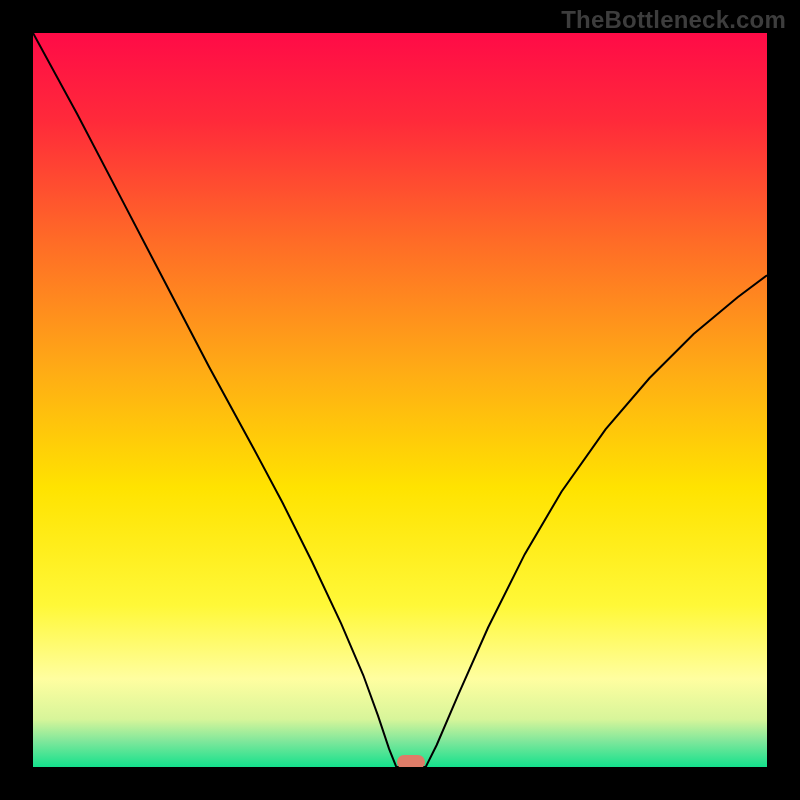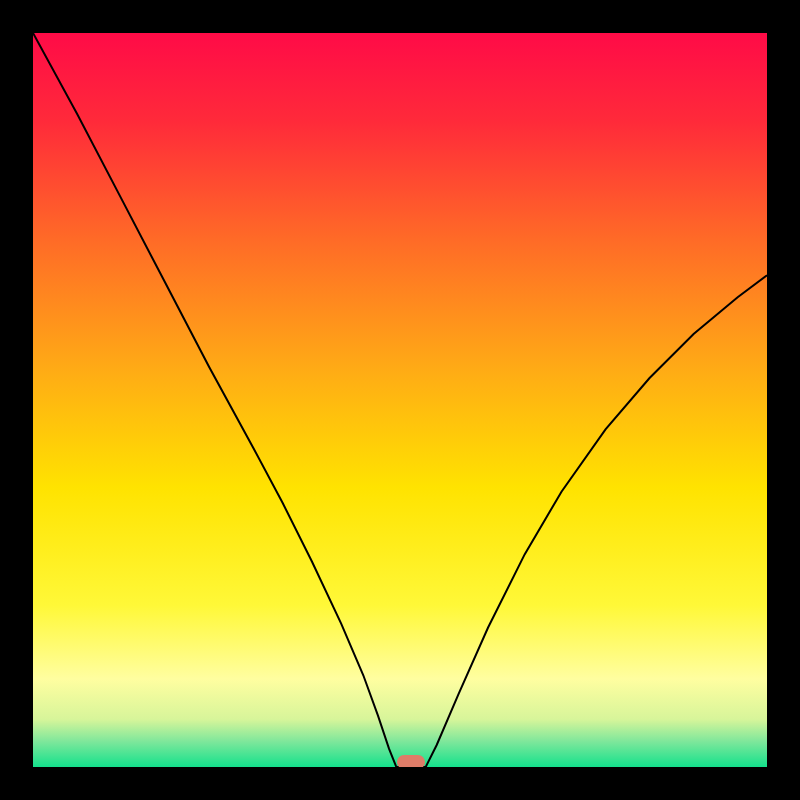--- a/index.html
+++ b/index.html
@@ -54,20 +54,21 @@
     background: #de7c68;
     z-index: 4;
     transform: translate(-50%, 0);
   }
 </style>
 </head>
 <body>
 
 <div class="frame">
 
+  <div class="watermark">TheBottleneck.com</div>
 
   <div class="plot">
 
     <svg class="gradient" viewBox="0 0 100 100" preserveAspectRatio="none">
       <defs>
         <linearGradient id="bg-grad" x1="0" y1="0" x2="0" y2="1">
             <stop offset="0%" stop-color="#ff0b47"></stop>
             <stop offset="12%" stop-color="#ff2a3a"></stop>
             <stop offset="28.000000000000004%" stop-color="#ff6a27"></stop>
             <stop offset="45%" stop-color="#ffa816"></stop>

